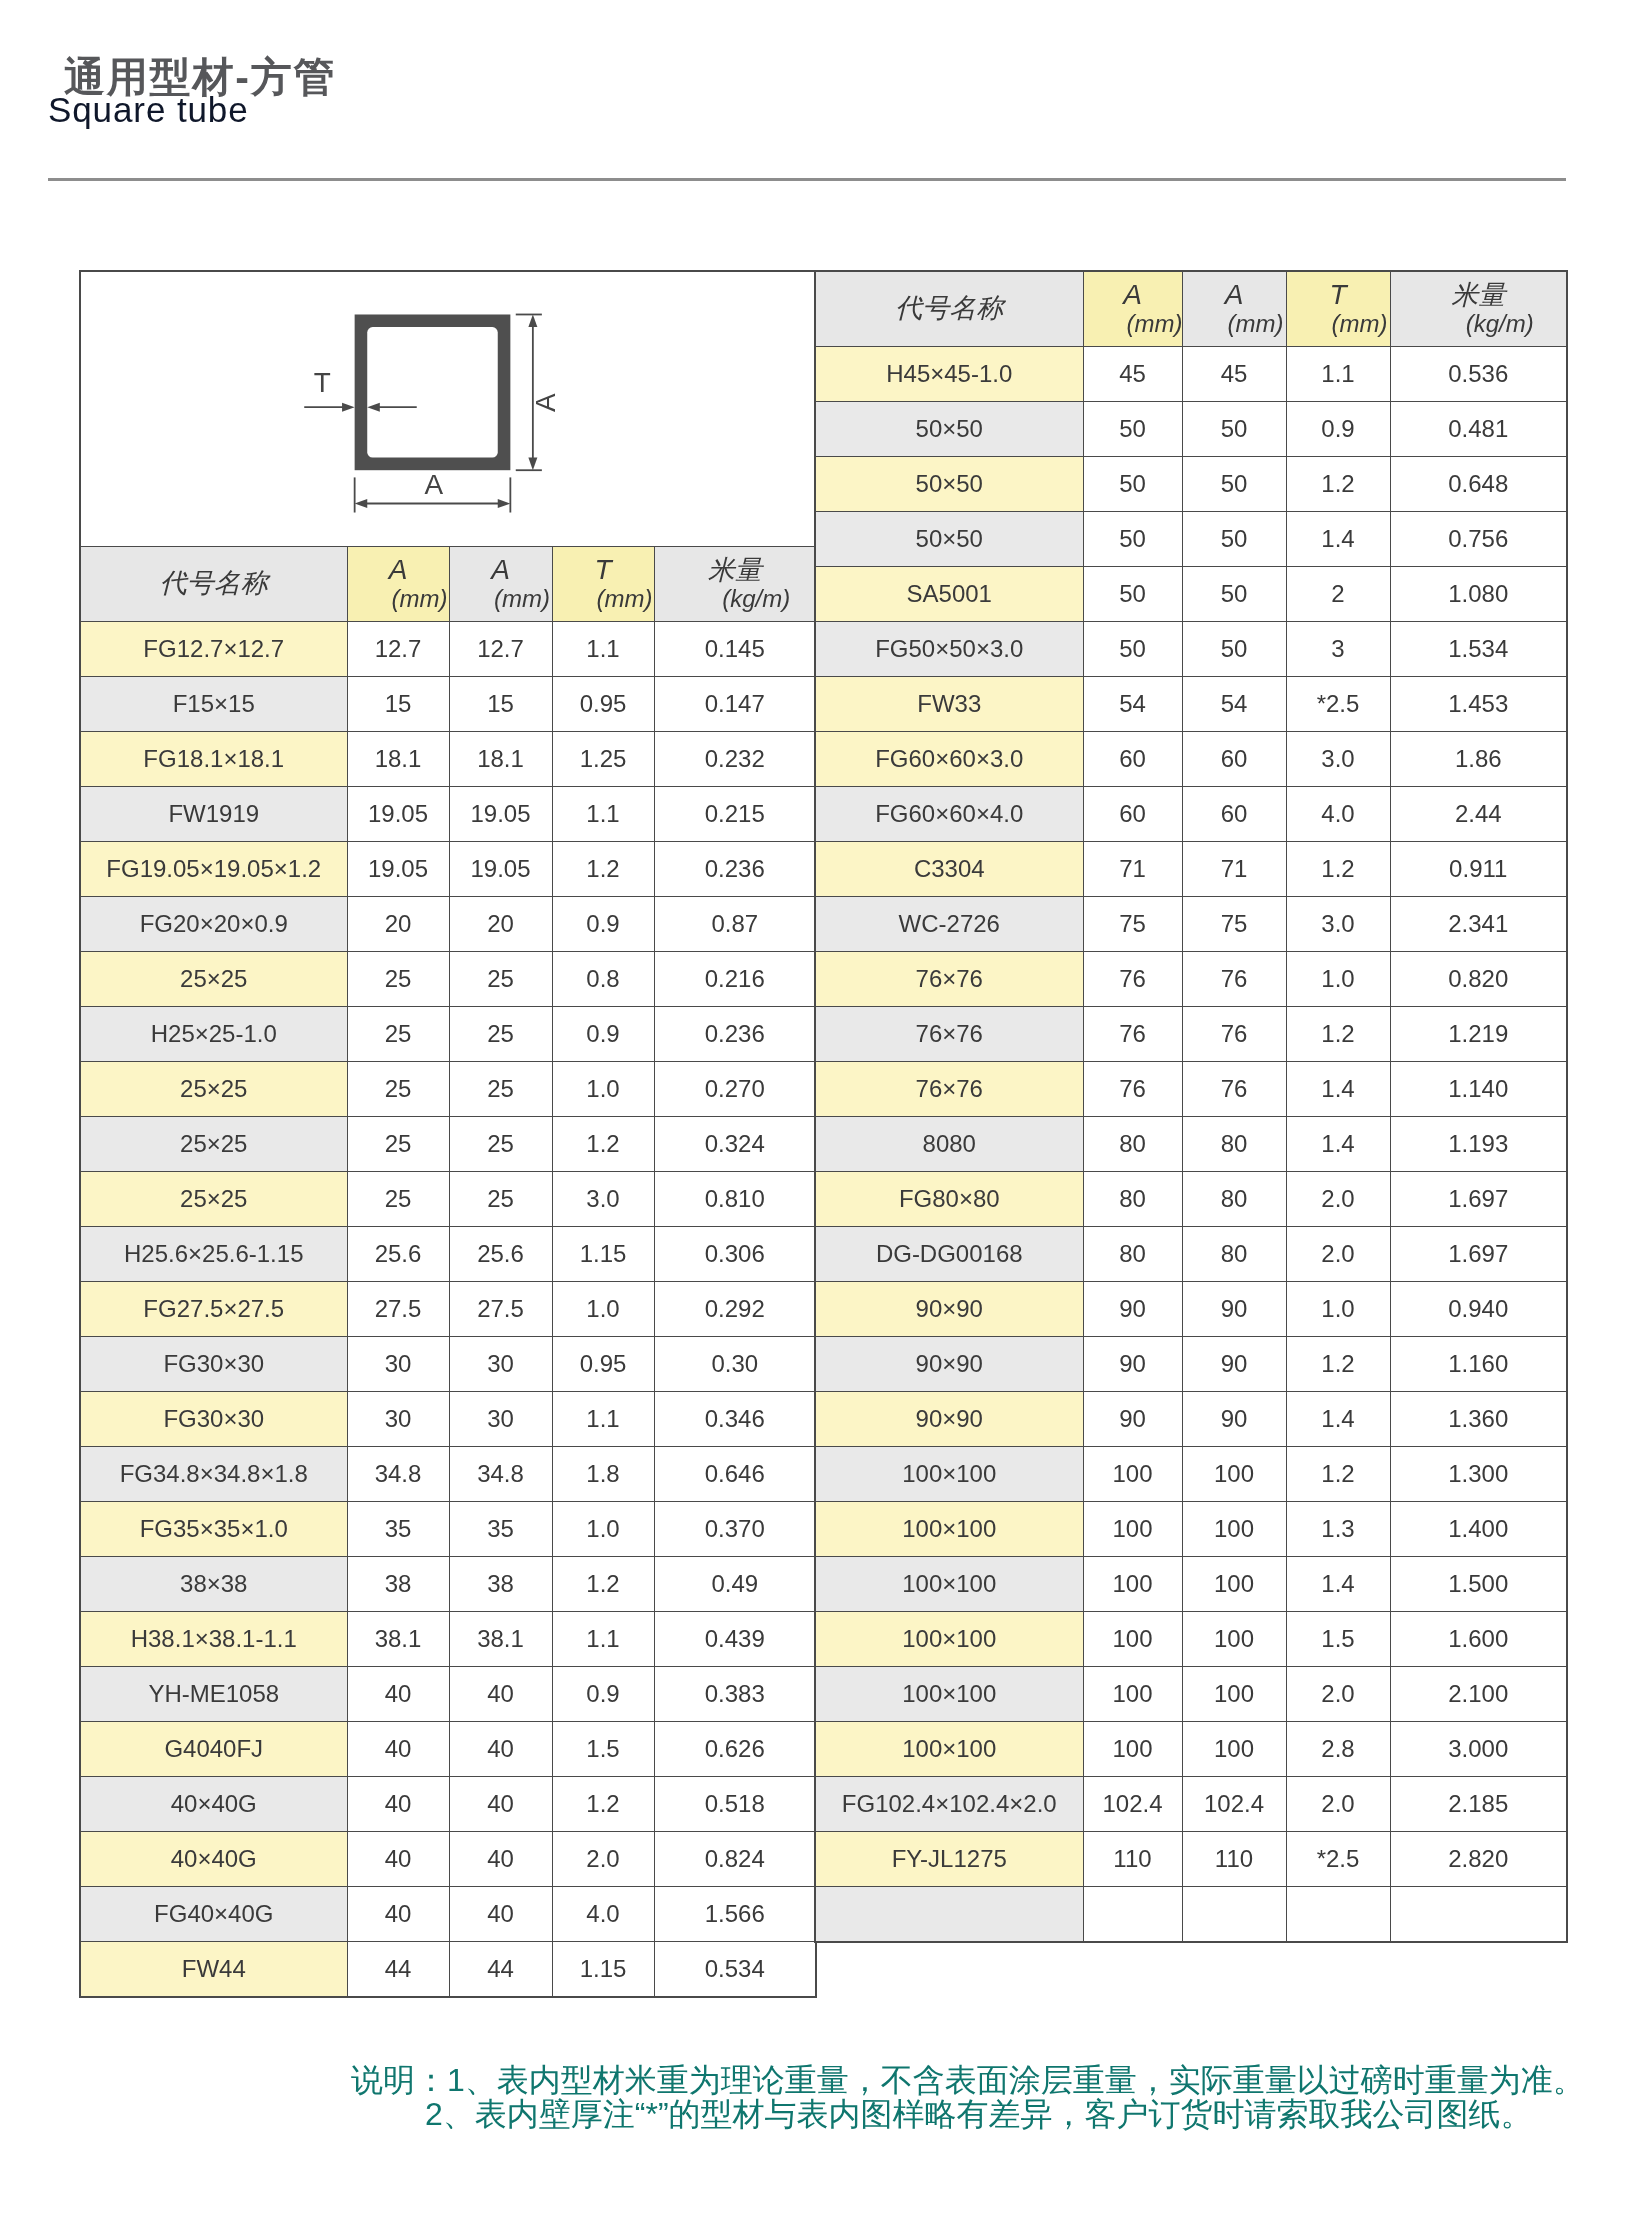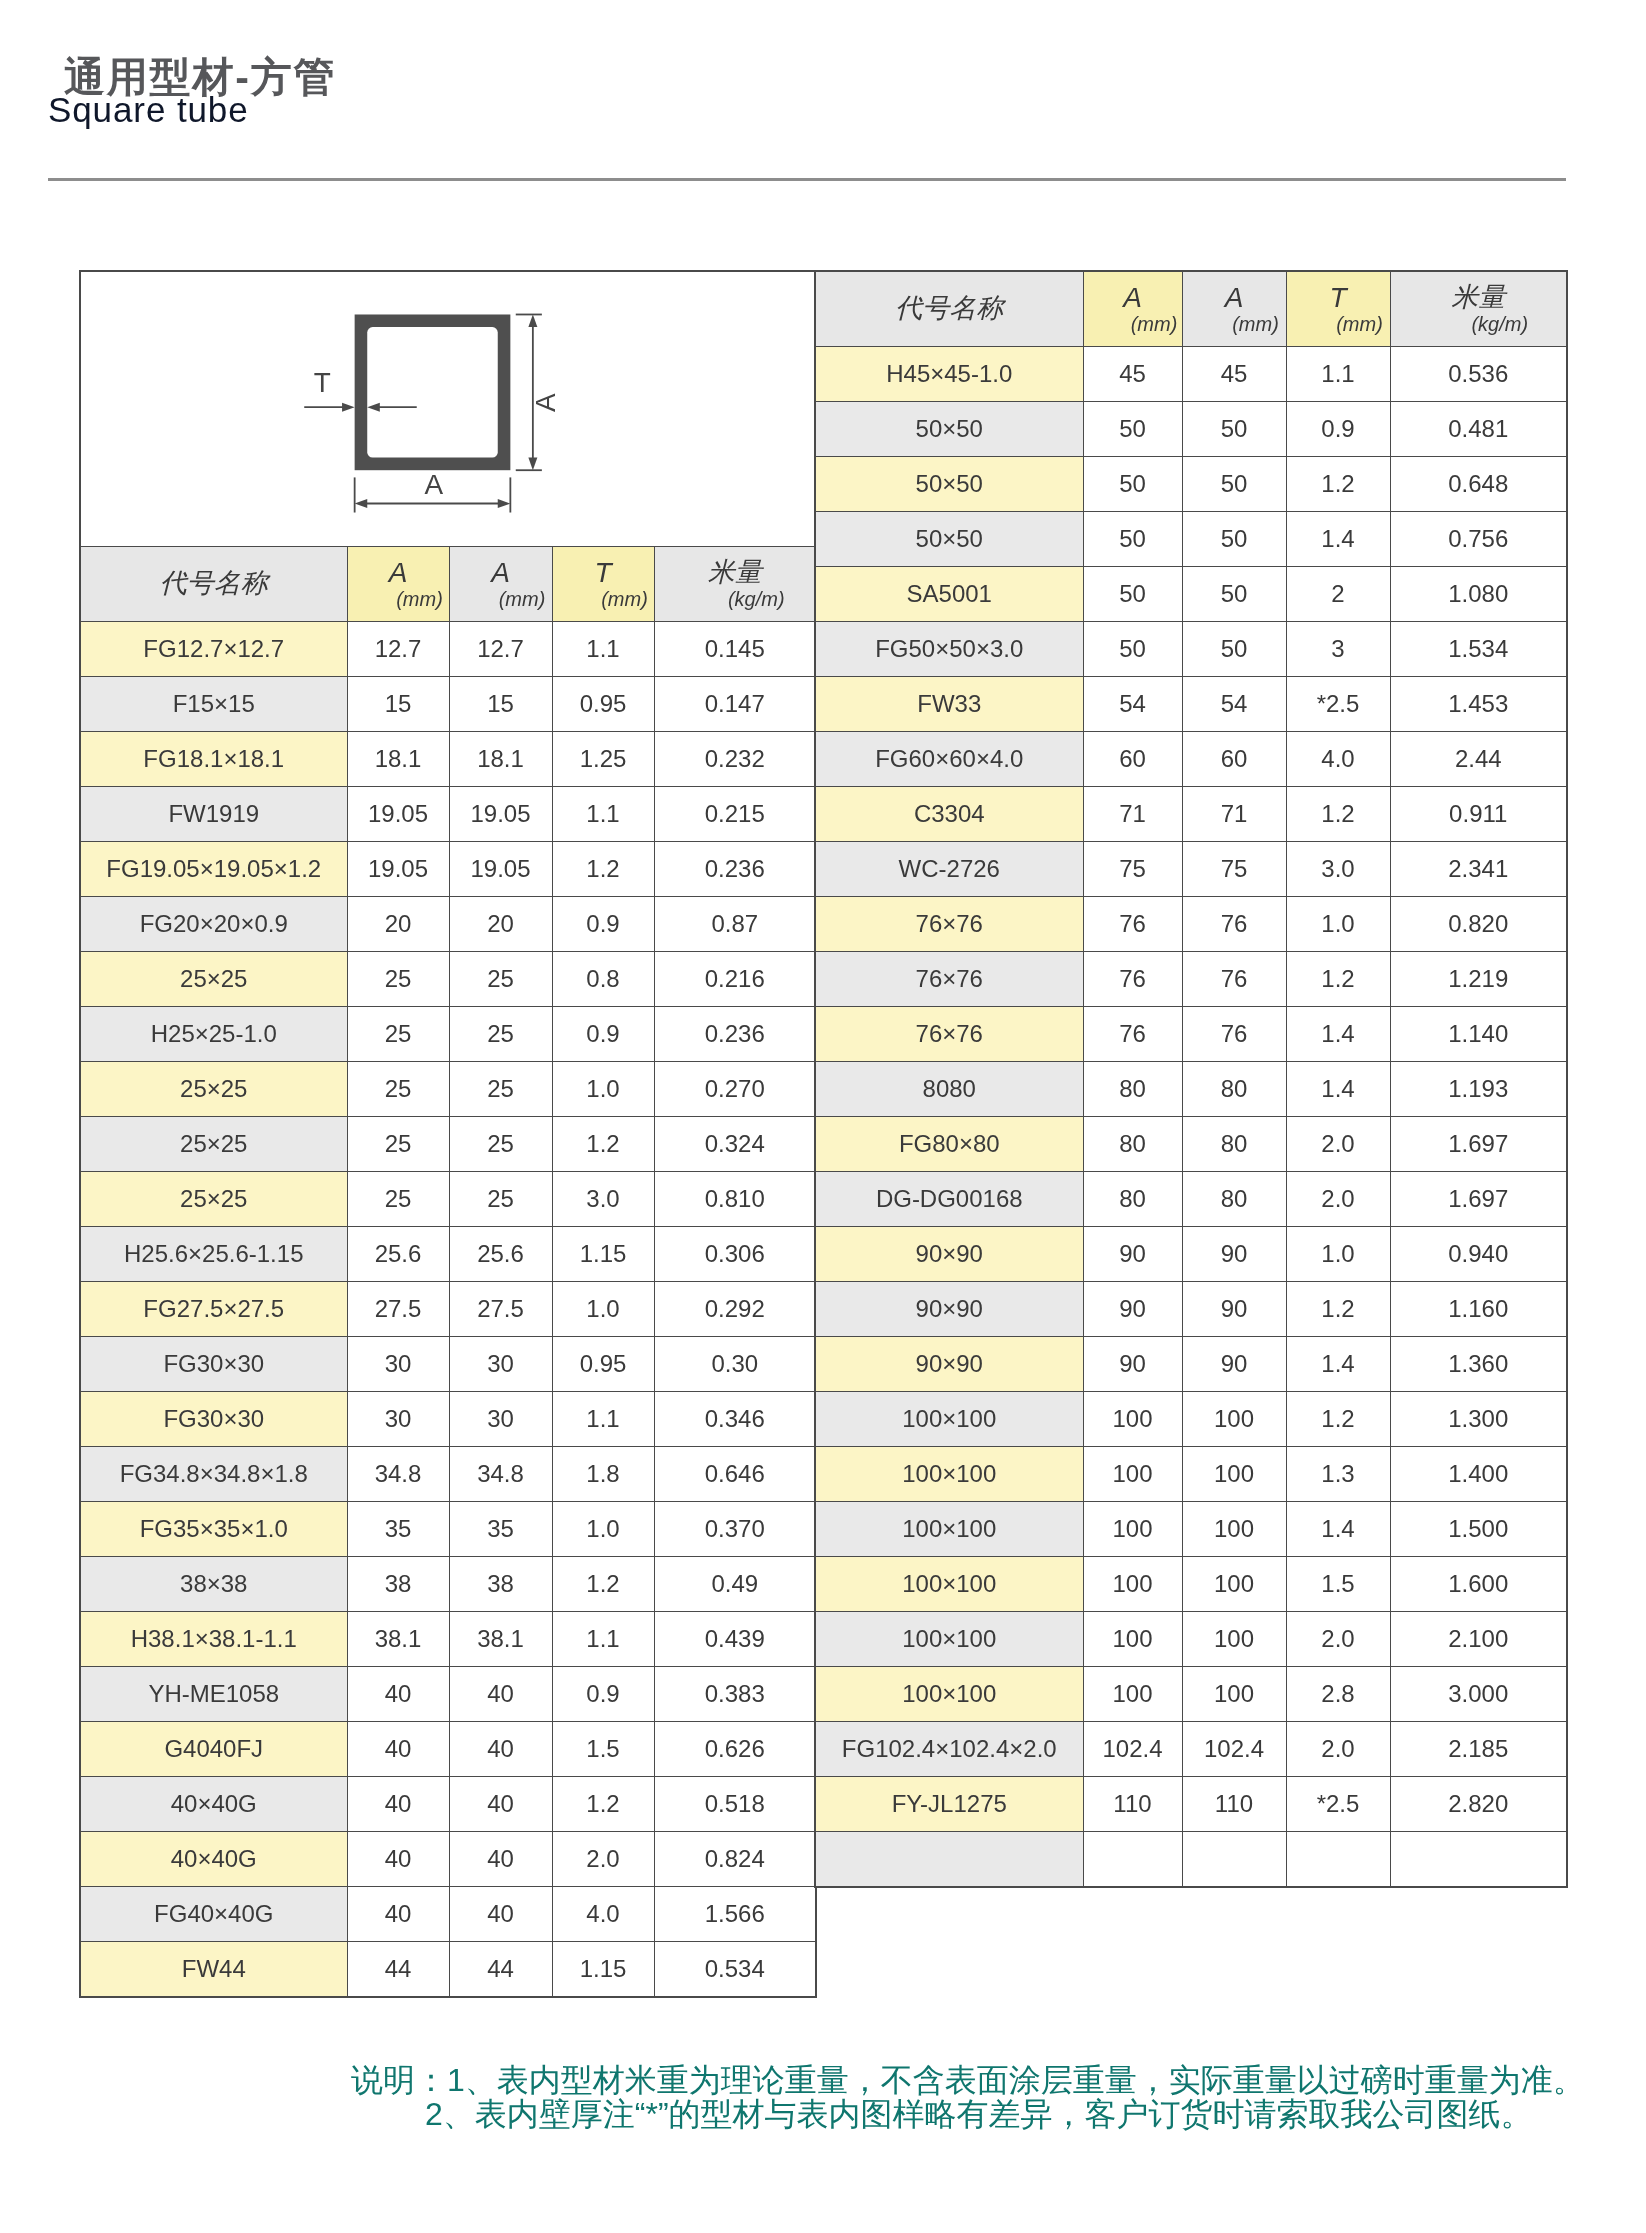--- a/index.html
+++ b/index.html
@@ -27,21 +27,21 @@
     border:2.7px solid var(--bd);
   }
   .spec-table td,.spec-table th{
     border:1.8px solid var(--bd);padding:0;text-align:center;vertical-align:middle;
     font-size:24px;color:#3a3a3a;background:#fff;overflow:hidden;
   }
   .spec-table td{height:54px;}
   .header-row th{height:74px;line-height:1.1;font-weight:normal;font-style:italic;}
   .h-main{display:block;font-size:28px;}
   .h-name{display:block;font-size:27px;}
-  .h-sub{display:block;font-size:20px;margin-left:43px;}
+  .h-sub{display:block;font-size:24px;margin-left:43px;}
   .th-yellow{background:var(--yh) !important;}
   .th-gray{background:var(--gh) !important;}
   td.tint-yellow{background:var(--yr) !important;}
   td.tint-gray{background:var(--gr) !important;}
   td.diagram-cell{height:274px;padding:0;background:#fff;}
   td.diagram-cell svg{display:block;}
   .notes{
     position:absolute;left:351px;top:2063px;font-size:32px;color:#0f766e;line-height:34px;
   }
   .note-line{white-space:nowrap;}
@@ -373,20 +373,27 @@
           <td>1.534</td>
         </tr>
         <tr>
           <td class="tint-yellow">FW33</td>
           <td>54</td>
           <td>54</td>
           <td>*2.5</td>
           <td>1.453</td>
         </tr>
         <tr>
+          <td class="tint-yellow">FG60×60×3.0</td>
+          <td>60</td>
+          <td>60</td>
+          <td>3.0</td>
+          <td>1.86</td>
+        </tr>
+        <tr>
           <td class="tint-gray">FG60×60×4.0</td>
           <td>60</td>
           <td>60</td>
           <td>4.0</td>
           <td>2.44</td>
         </tr>
         <tr>
           <td class="tint-yellow">C3304</td>
           <td>71</td>
           <td>71</td>

